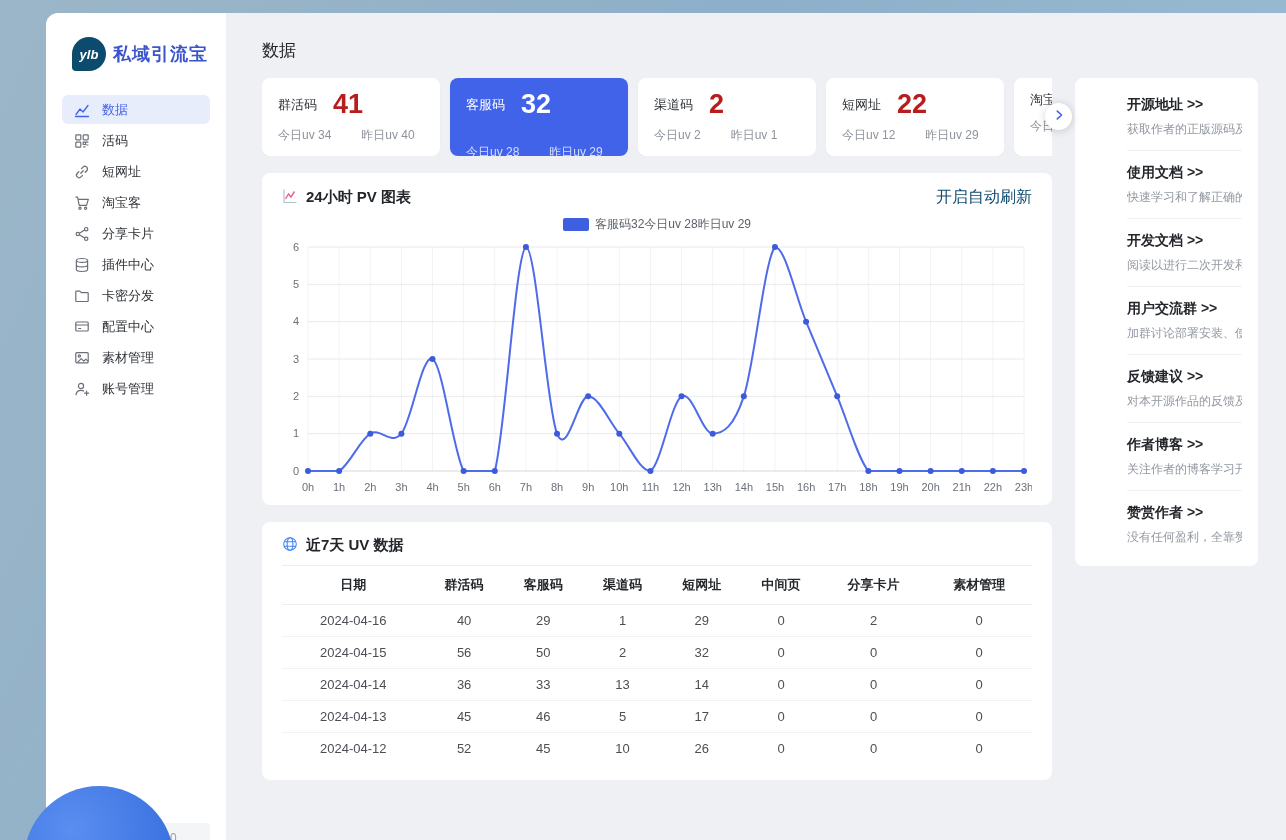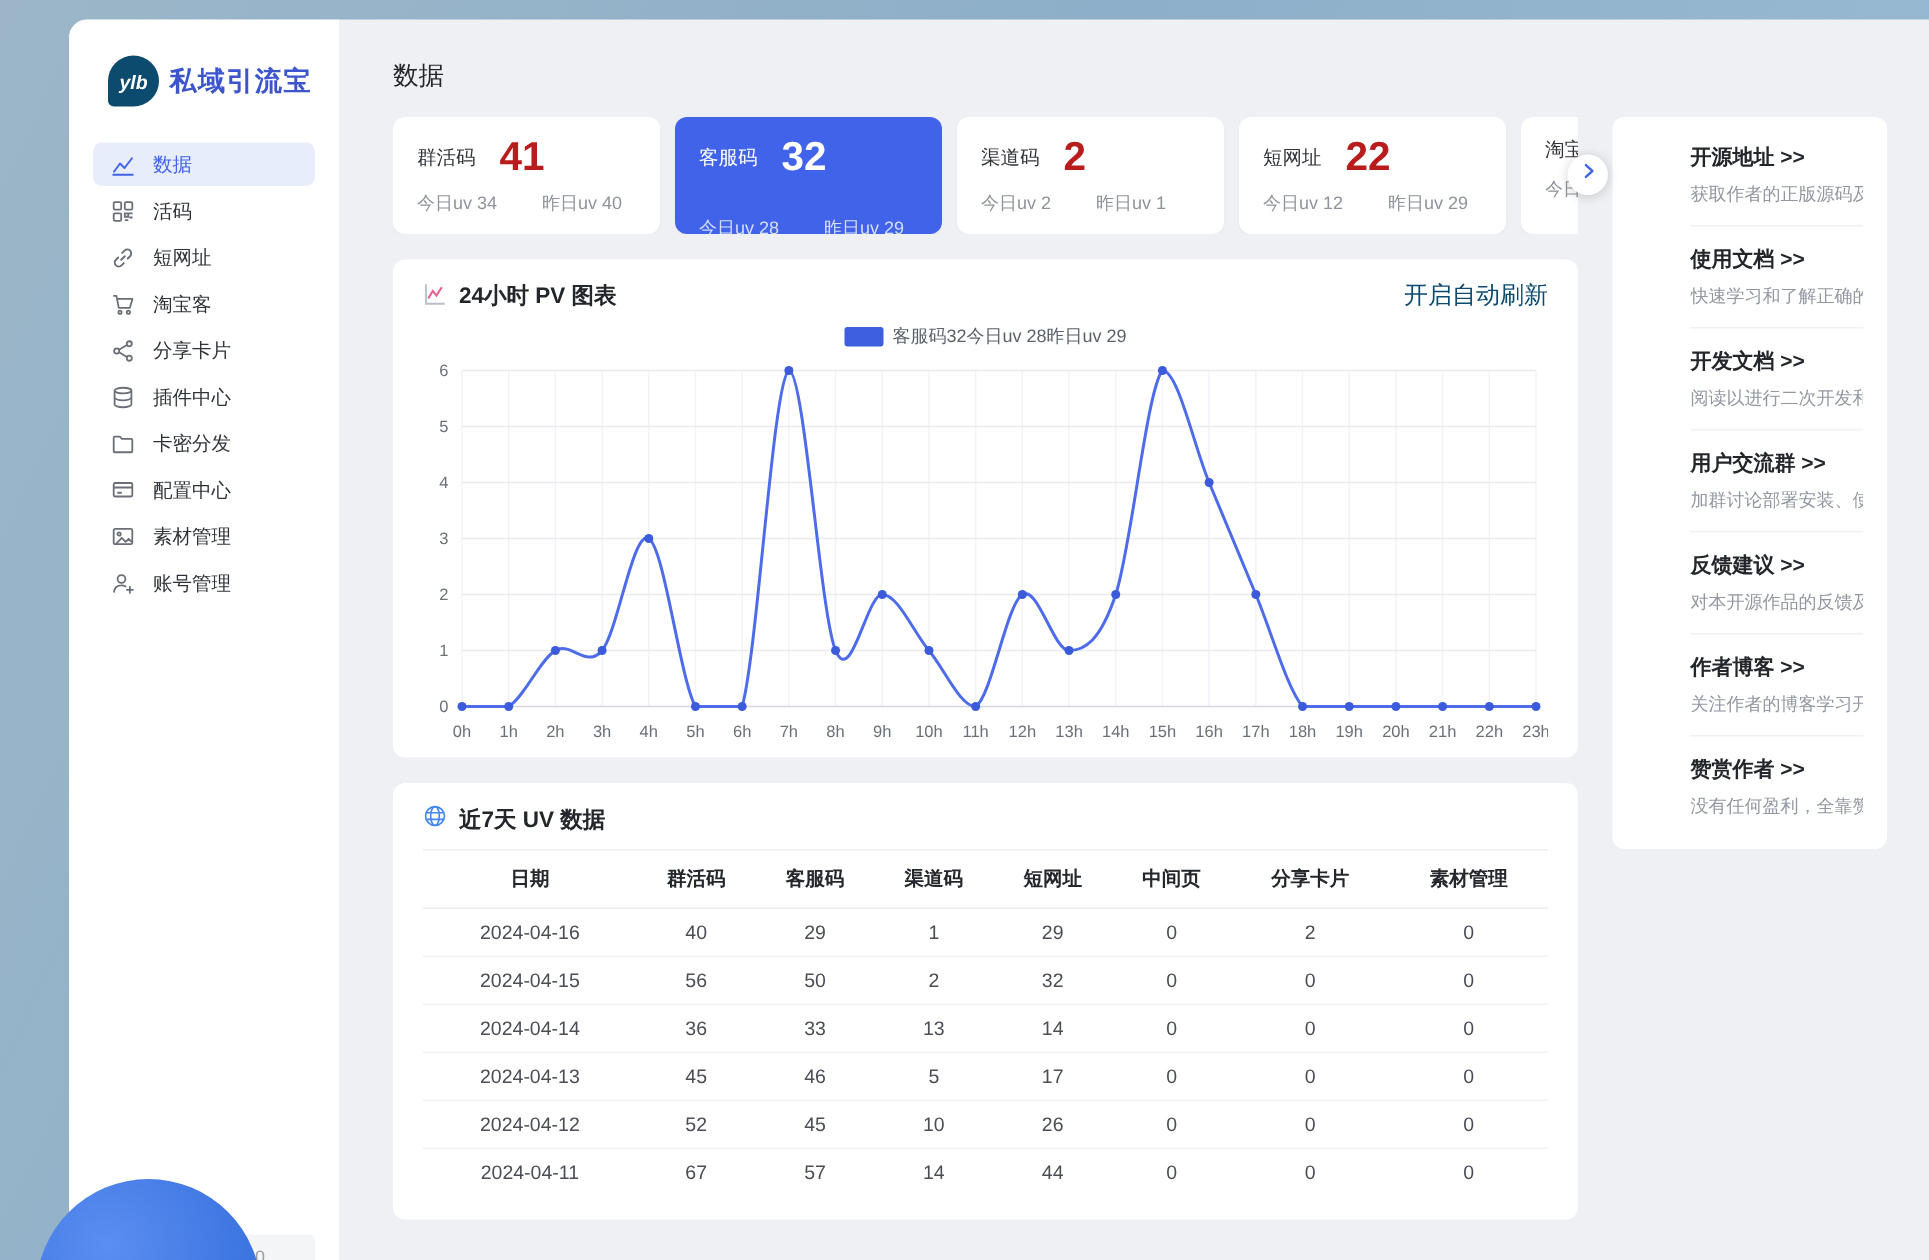--- a/index.html
+++ b/index.html
@@ -457,30 +457,20 @@
                   <tr>
                     <td>2024-04-12</td>
                     <td>52</td>
                     <td>45</td>
                     <td>10</td>
                     <td>26</td>
                     <td>0</td>
                     <td>0</td>
                     <td>0</td>
                   </tr>
-                  <tr>
-                    <td>2024-04-11</td>
-                    <td>67</td>
-                    <td>57</td>
-                    <td>14</td>
-                    <td>44</td>
-                    <td>0</td>
-                    <td>0</td>
-                    <td>0</td>
-                  </tr>
                 </tbody>
             </table>
           </div>
         </div>
 
         <div class="right-col">
 
             <div class="link-item">
               <div class="link-title">开源地址 &gt;&gt;</div>
               <div class="link-desc">获取作者的正版源码及更新动...</div>

